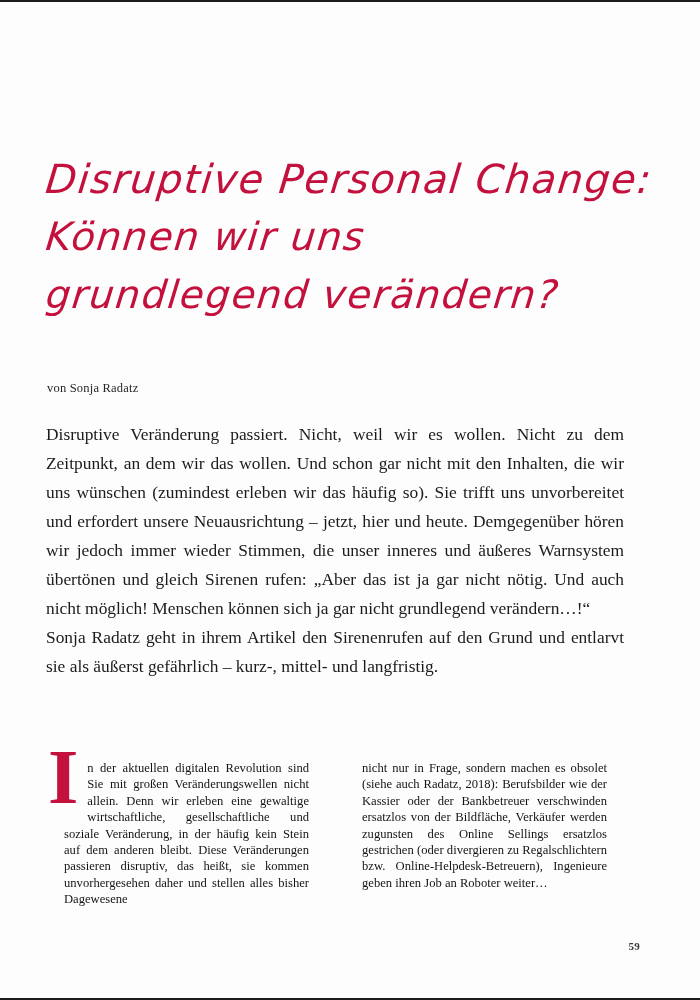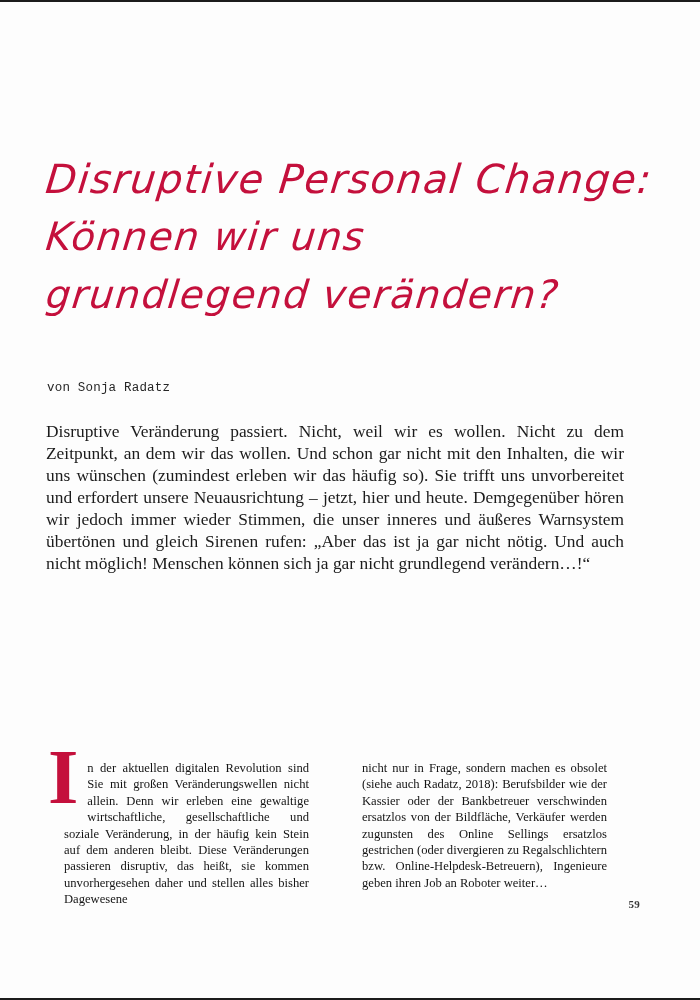--- a/index.html
+++ b/index.html
@@ -53,35 +53,35 @@
     transform-origin: left center;
   }
   .title-line.l2 { font-size: 39px; }
   .title-line.l3 { font-size: 39px; }
 
   
   .byline {
     position: absolute;
     left: 1px;
     top: 379px;
-    font-family: Liberation Mono, monospace;
+    font-family: Liberation Serif, serif;
     font-size: 12.5px;
     color: #262626;
     letter-spacing: 0.2px;
   }
 
   
   .intro {
     position: absolute;
     left: 0px;
     top: 418px;
     width: 578px;
     font-family: "Liberation Serif", serif;
     font-size: 17.4px;
-    line-height: 22px;
+    line-height: 29px;
     text-align: justify;
     color: #1b1b1b;
     hyphens: none;
   }
   .intro p { margin: 0; }
   .intro p + p { margin-top: 0; }
 
   
   .body-columns {
     position: absolute;
@@ -110,21 +110,21 @@
     font-size: 78px;
     line-height: 66px;
     margin: 2px 9px 0 2px;
     letter-spacing: 0;
   }
 
   
   .folio {
     position: absolute;
     right: 14px;
-    top: 896px;
+    top: 938px;
     font-family: "Liberation Serif", serif;
     font-size: 11px;
     color: #3a3a3a;
     letter-spacing: 0.3px;
     font-weight: bold;
   }
 </style>
 </head>
 <body>
 
@@ -134,20 +134,21 @@
     <div class="title-block">
       <div class="title-line l1">Disruptive Personal Change:</div>
       <div class="title-line l2">Können wir uns</div>
       <div class="title-line l3">grundlegend verändern?</div>
     </div>
 
     <div class="byline">von Sonja Radatz</div>
 
     <div class="intro">
       <p>Disruptive Veränderung passiert. Nicht, weil wir es wollen. Nicht zu dem Zeitpunkt, an dem wir das wollen. Und schon gar nicht mit den Inhalten, die wir uns wünschen (zumindest erleben wir das häufig so). Sie trifft uns unvorbereitet und erfordert unsere Neuausrichtung – jetzt, hier und heute. Demgegenüber hören wir jedoch immer wieder Stimmen, die unser inneres und äußeres Warnsystem übertönen und gleich Sirenen rufen: „Aber das ist ja gar nicht nötig. Und auch nicht möglich! Menschen können sich ja gar nicht grundlegend verändern…!“</p>
+      <p>Sonja Radatz geht in ihrem Artikel den Sirenenrufen auf den Grund und entlarvt sie als äußerst gefährlich – kurz-, mittel- und langfristig.</p>
     </div>
 
     <div class="body-columns">
       <div class="col dropcap-wrap">
         <span class="dropcap">I</span>
         <p>n der aktuellen digitalen Revolution sind Sie mit großen Veränderungswellen nicht allein. Denn wir erleben eine gewaltige wirtschaftliche, gesellschaftliche und soziale Veränderung, in der häufig kein Stein auf dem anderen bleibt. Diese Veränderungen passieren disruptiv, das heißt, sie kommen unvorhergesehen daher und stellen alles bisher Dagewesene</p>
       </div>
       <div class="col">
         <p>nicht nur in Frage, sondern machen es obsolet (siehe auch Radatz, 2018): Berufsbilder wie der Kassier oder der Bankbetreuer verschwinden ersatzlos von der Bildfläche, Verkäufer werden zugunsten des Online Sellings ersatzlos gestrichen (oder divergieren zu Regalschlichtern bzw. Online-Helpdesk-Betreuern), Ingenieure geben ihren Job an Roboter weiter…</p>
       </div>

